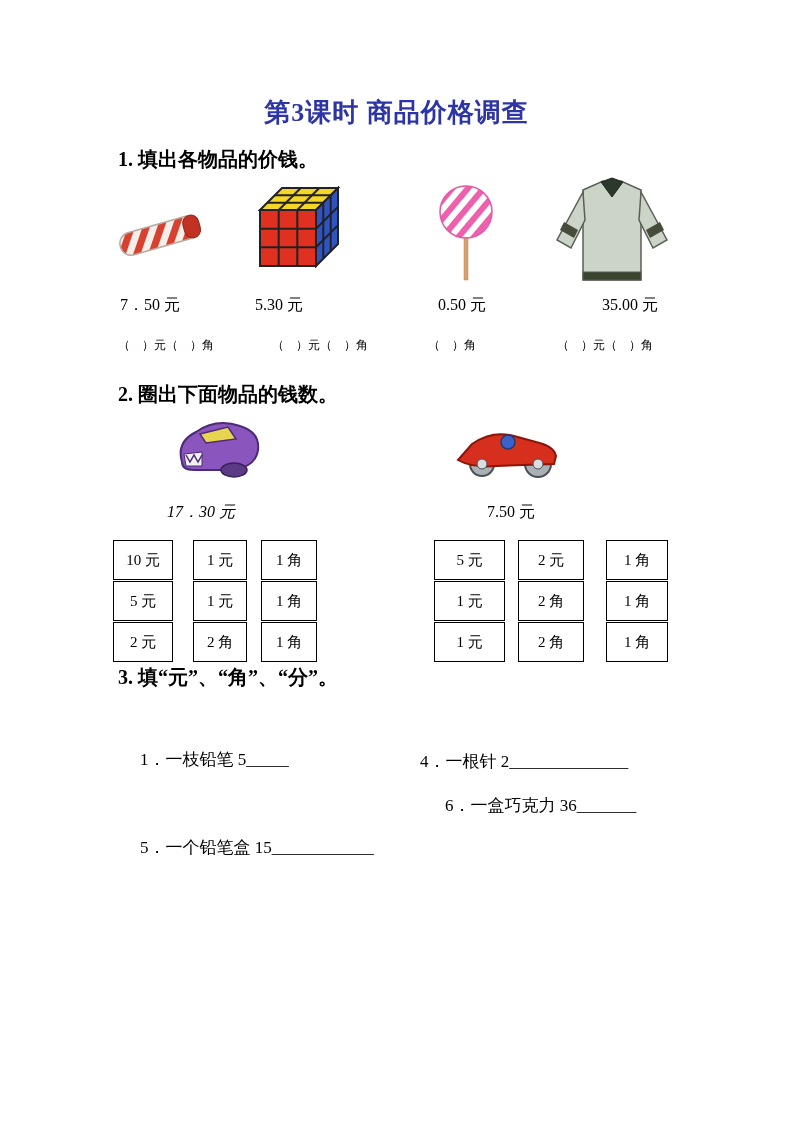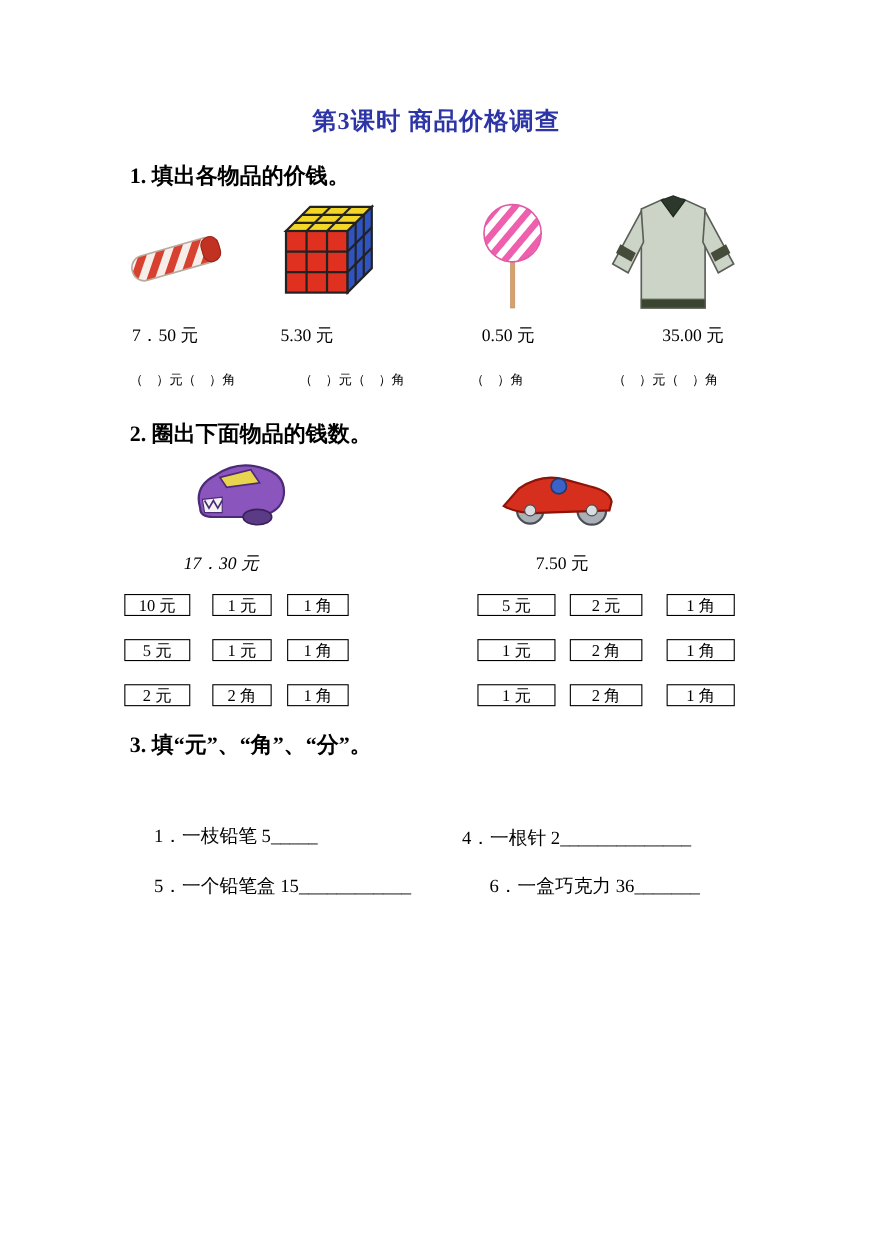--- a/index.html
+++ b/index.html
@@ -11,31 +11,31 @@
     margin: 0 auto;
     background: #ffffff;
     font-family: "Liberation Serif", "DejaVu Serif", serif;
     color: #000000;
     overflow: hidden;
   }
   .abs { position: absolute; }
   .title {
     left: 0; top: 95px; width: 100%;
     text-align: center;
-    font-size: 22px;
+    font-size: 26px;
     font-weight: bold;
     letter-spacing: 1px;
   }
   .sec-h { font-size: 20px; font-weight: bold; white-space: nowrap; }
   .price { font-size: 16px; white-space: nowrap; }
   .blanks { font-size: 12px; white-space: nowrap; text-align: right; }
   .box {
     position: absolute;
     border: 1px solid #000;
-    height: 20px;
+    height: 40px;
     font-size: 15px;
     display: flex;
     align-items: center;
     justify-content: center;
     white-space: nowrap;
     background: #fff;
   }
   .fill-item { font-size: 17px; white-space: nowrap; }
   .fill-item .blank { letter-spacing: 0; }
   svg { display: block; }
@@ -181,20 +181,20 @@
   <div class="box" style="left:606px; top:622px; width:62px;">1 角</div>
 
   <div class="abs sec-h" style="left:118px; top:664px;">3. 填“元”、“角”、“分”。</div>
 
   <div class="abs fill-item" style="left:140px; top:748px;text-align:right;">
     <span>1．一枝铅笔 5</span><span class="blank">_____</span>
   </div>
   <div class="abs fill-item" style="left:420px; top:750px;">
     <span>4．一根针 2</span><span class="blank">______________</span>
   </div>
-  <div class="abs fill-item" style="left:140px; top:794px;">
+  <div class="abs fill-item" style="left:140px; top:836px;">
     <span>5．一个铅笔盒 15</span><span class="blank">____________</span>
   </div>
   <div class="abs fill-item" style="left:445px; top:794px;">
     <span>6．一盒巧克力 36</span><span class="blank">_______</span>
   </div>
 
 </div>
 
 </body></html>

